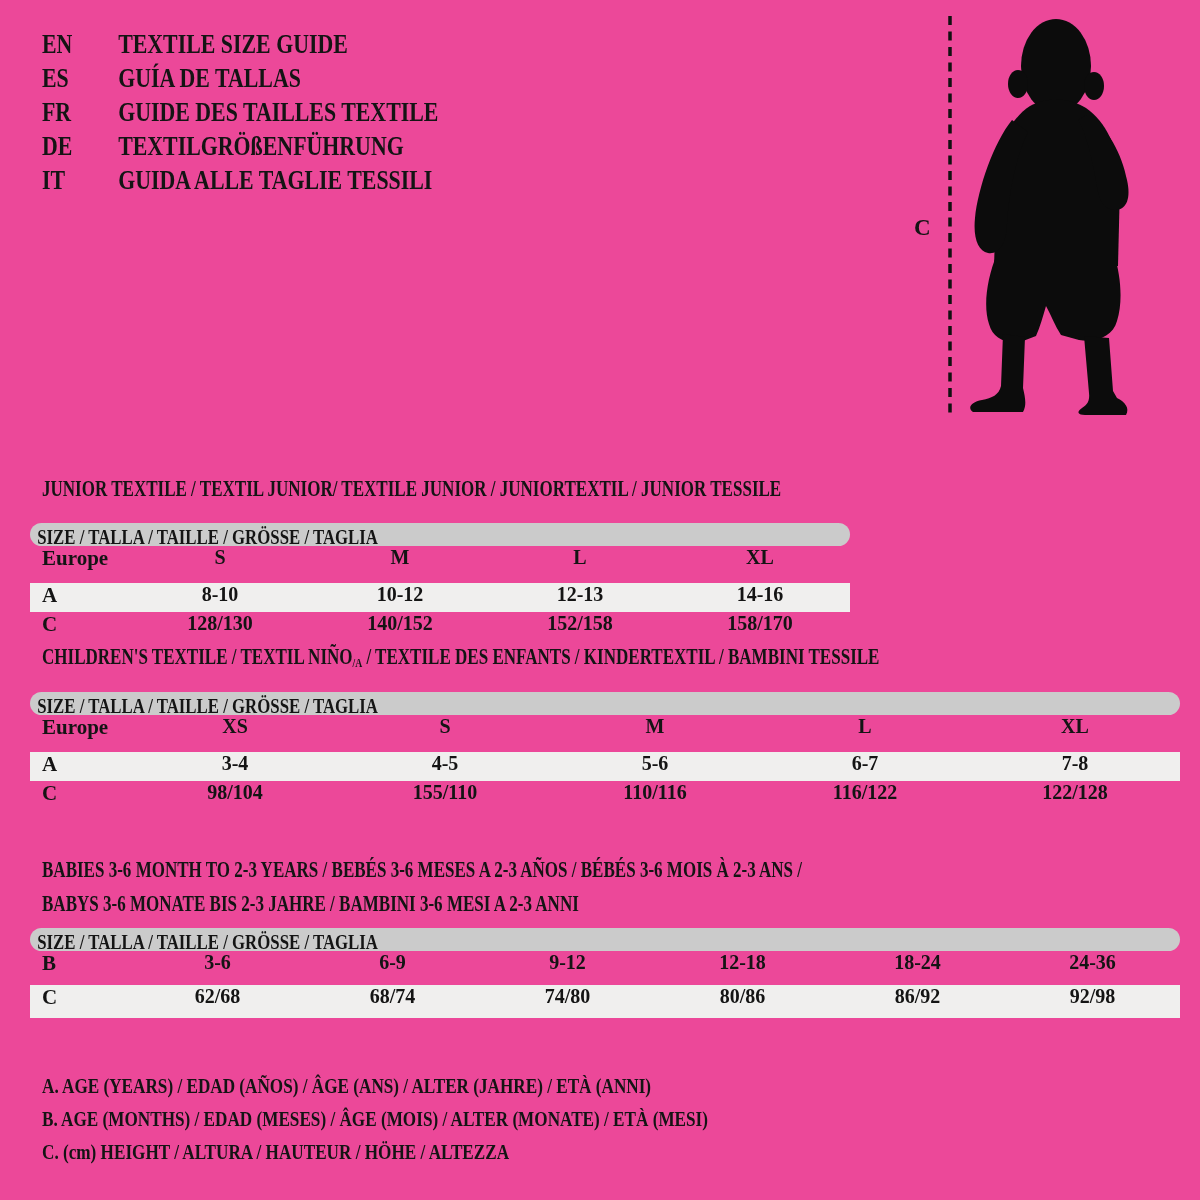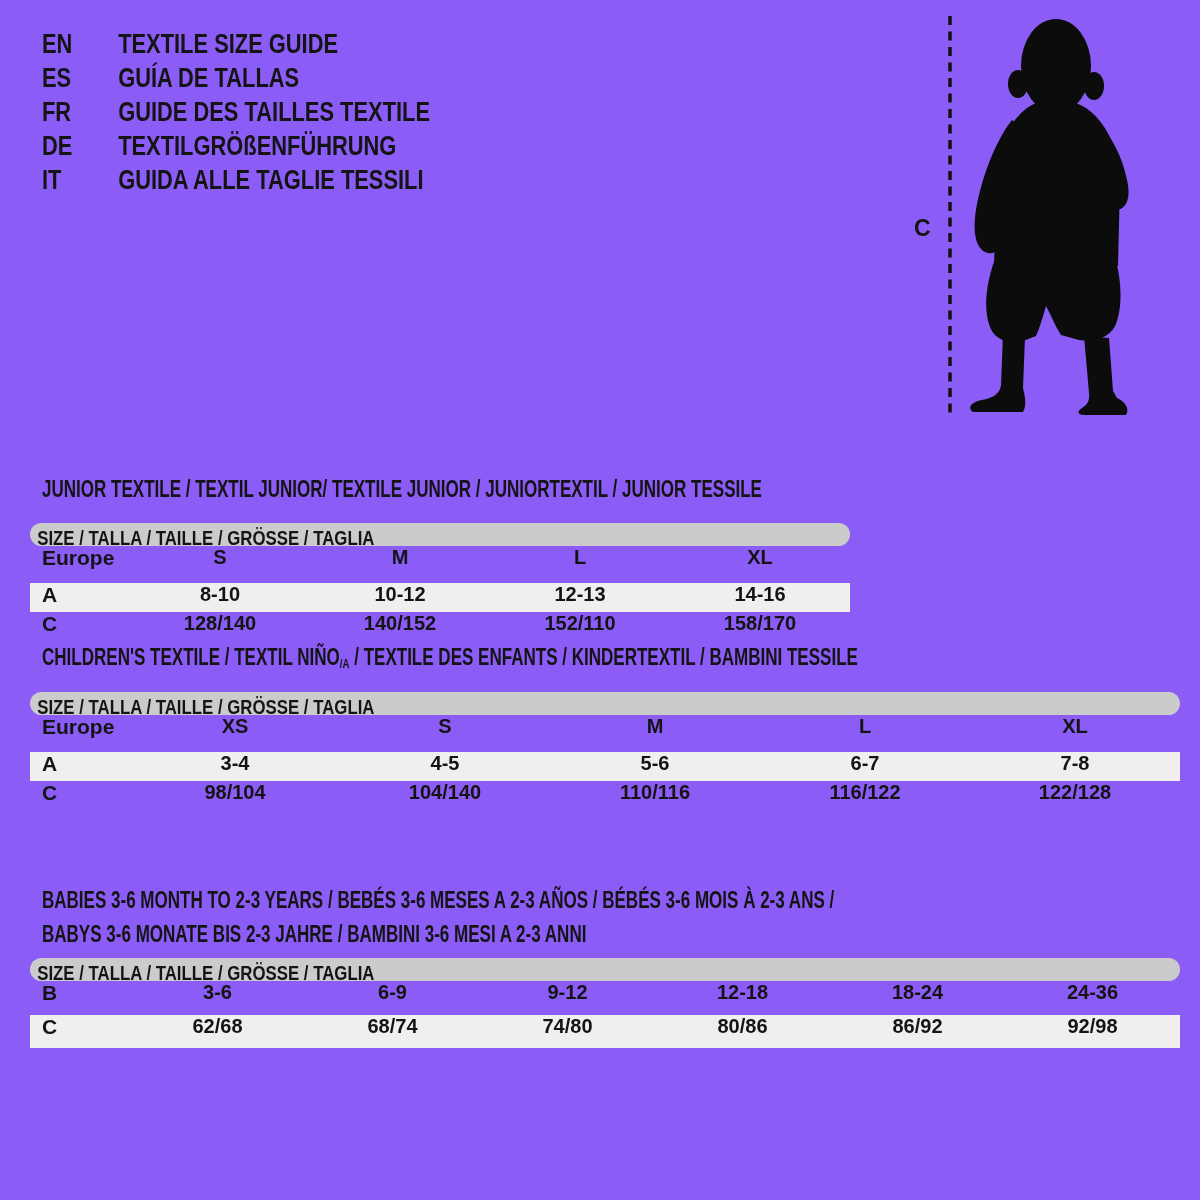--- a/index.html
+++ b/index.html
@@ -1,37 +1,37 @@
 <!DOCTYPE html>
 <html style="--bar_color: #cbcbcb; --band_color: #f0efee; --ink: #141414;"><head>
 <meta charset="utf-8">
 <style>
   html,body { margin:0; padding:0; background:#ffffff; }
   #canvas {
-    position:relative; width:1200px; height:1200px; background:#8b5cf6;
-    font-family:Liberation Sans, sans-serif; font-weight:bold; color:#141414;
+    position:relative; width:1200px; height:1200px; background:#ec4899;
+    font-family:Liberation Serif, serif; font-weight:bold; color:#141414;
     overflow:hidden;
   }
 
   
   .lang-block { position:absolute; left:42px; top:27px; }
   .lang-row { display:flex; height:34px; line-height:34px; font-size:27px;
               white-space:nowrap; transform:scaleX(0.81); transform-origin:left center; }
   .lang-code { width:94px; flex:0 0 94px; }
 
   
   .measure-line-svg { position:absolute; left:946px; top:16px; }
   .figure-c { position:absolute; left:914px; top:215px; font-size:23px; }
   .baby-svg { position:absolute; left:966px; top:14px; }
 
   
   .tbl { position:absolute; left:30px; }
   #t1 { top:437px; width:820px;margin-top:40px; }
   #t2 { top:645px; width:1150px; }
-  #t3 { top:853px; width:1150px;margin-top:30px; }
+  #t3 { top:853px; width:1150px; }
   .tbl-title { height:24px; line-height:24px; font-size:23px; white-space:nowrap;
                transform:scaleX(0.74); transform-origin:left center; margin-left:12px; }
   #t3 .tbl-title { height:34px; line-height:34px; }
   .bar-gap-t1 { height:22px; } .bar-gap-t2 { height:23px; } .bar-gap-t3 { height:7px; }
   .size-bar { height:23px; background:var(--bar_color,#cbcbcb);border-radius:13px; }
   .size-bar > span { display:inline-block; line-height:29px; padding-left:9px; font-size:21px;
                      white-space:nowrap; transform:scaleX(0.8); transform-origin:left center; }
   .trow { display:flex; }
   .trow.shade { background:var(--band_color,#f0efee); }
   .lbl { width:100px; flex:0 0 100px; padding-left:12px; box-sizing:border-box; font-size:21px; }
@@ -106,23 +106,23 @@
     </div>
     <div class="trow rh-29 shade">
       <span class="lbl">A</span>
       <span class="cell">8-10</span>
       <span class="cell">10-12</span>
       <span class="cell">12-13</span>
       <span class="cell">14-16</span>
     </div>
     <div class="trow rh-34">
       <span class="lbl">C</span>
-      <span class="cell">128/140</span>
+      <span class="cell">128/130</span>
       <span class="cell">140/152</span>
-      <span class="cell">152/110</span>
+      <span class="cell">152/158</span>
       <span class="cell">158/170</span>
     </div>
   </div>
 
   <div class="tbl" id="t2">
     <div class="tbl-title">
       <span>CHILDREN'S TEXTILE / TEXTIL NIÑO</span><span class="tsub">/A</span><span> / TEXTILE DES ENFANTS / KINDERTEXTIL / BAMBINI TESSILE</span>
     </div>
     <div class="bar-gap-t2"></div>
     <div class="size-bar">
@@ -140,21 +140,21 @@
       <span class="lbl">A</span>
       <span class="cell">3-4</span>
       <span class="cell">4-5</span>
       <span class="cell">5-6</span>
       <span class="cell">6-7</span>
       <span class="cell">7-8</span>
     </div>
     <div class="trow rh-36">
       <span class="lbl">C</span>
       <span class="cell">98/104</span>
-      <span class="cell">104/140</span>
+      <span class="cell">155/110</span>
       <span class="cell">110/116</span>
       <span class="cell">116/122</span>
       <span class="cell">122/128</span>
     </div>
   </div>
 
   <div class="tbl" id="t3">
     <div class="tbl-title">
       <span>BABIES 3-6 MONTH TO 2-3 YEARS / BEBÉS 3-6 MESES A 2-3 AÑOS / BÉBÉS 3-6 MOIS À 2-3 ANS /</span>
     </div>
@@ -178,14 +178,19 @@
       <span class="lbl">C</span>
       <span class="cell">62/68</span>
       <span class="cell">68/74</span>
       <span class="cell">74/80</span>
       <span class="cell">80/86</span>
       <span class="cell">86/92</span>
       <span class="cell">92/98</span>
     </div>
   </div>
 
+  <div class="footnotes">
+    <div class="fline">A. AGE (YEARS) / EDAD (AÑOS) / ÂGE (ANS) / ALTER (JAHRE) / ETÀ (ANNI)</div>
+    <div class="fline">B. AGE (MONTHS) / EDAD (MESES) / ÂGE (MOIS) / ALTER (MONATE) / ETÀ (MESI)</div>
+    <div class="fline">C. (cm) HEIGHT / ALTURA / HAUTEUR / HÖHE / ALTEZZA</div>
+  </div>
 
 </div>
 
 </body></html>

